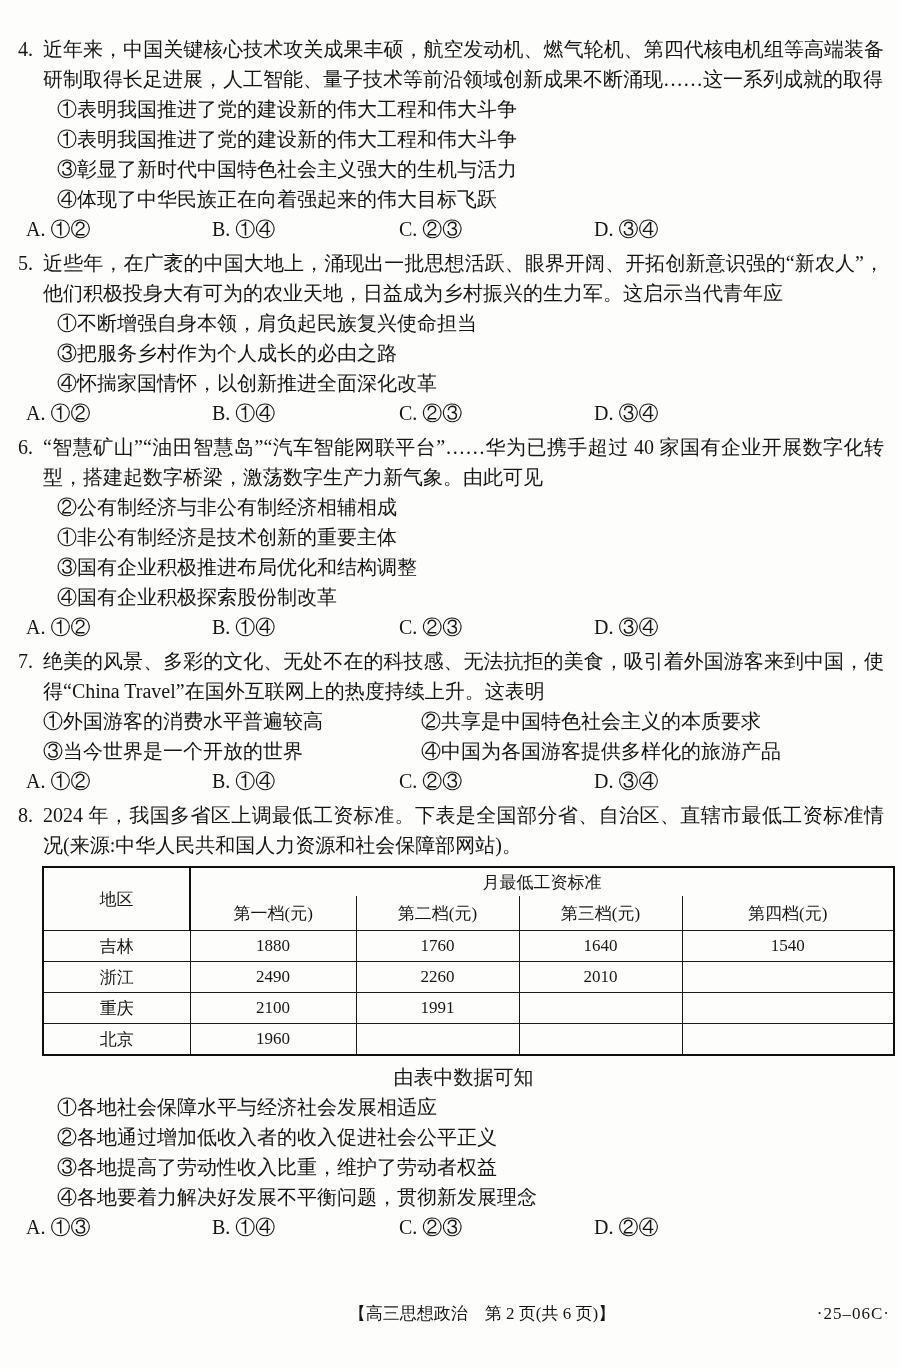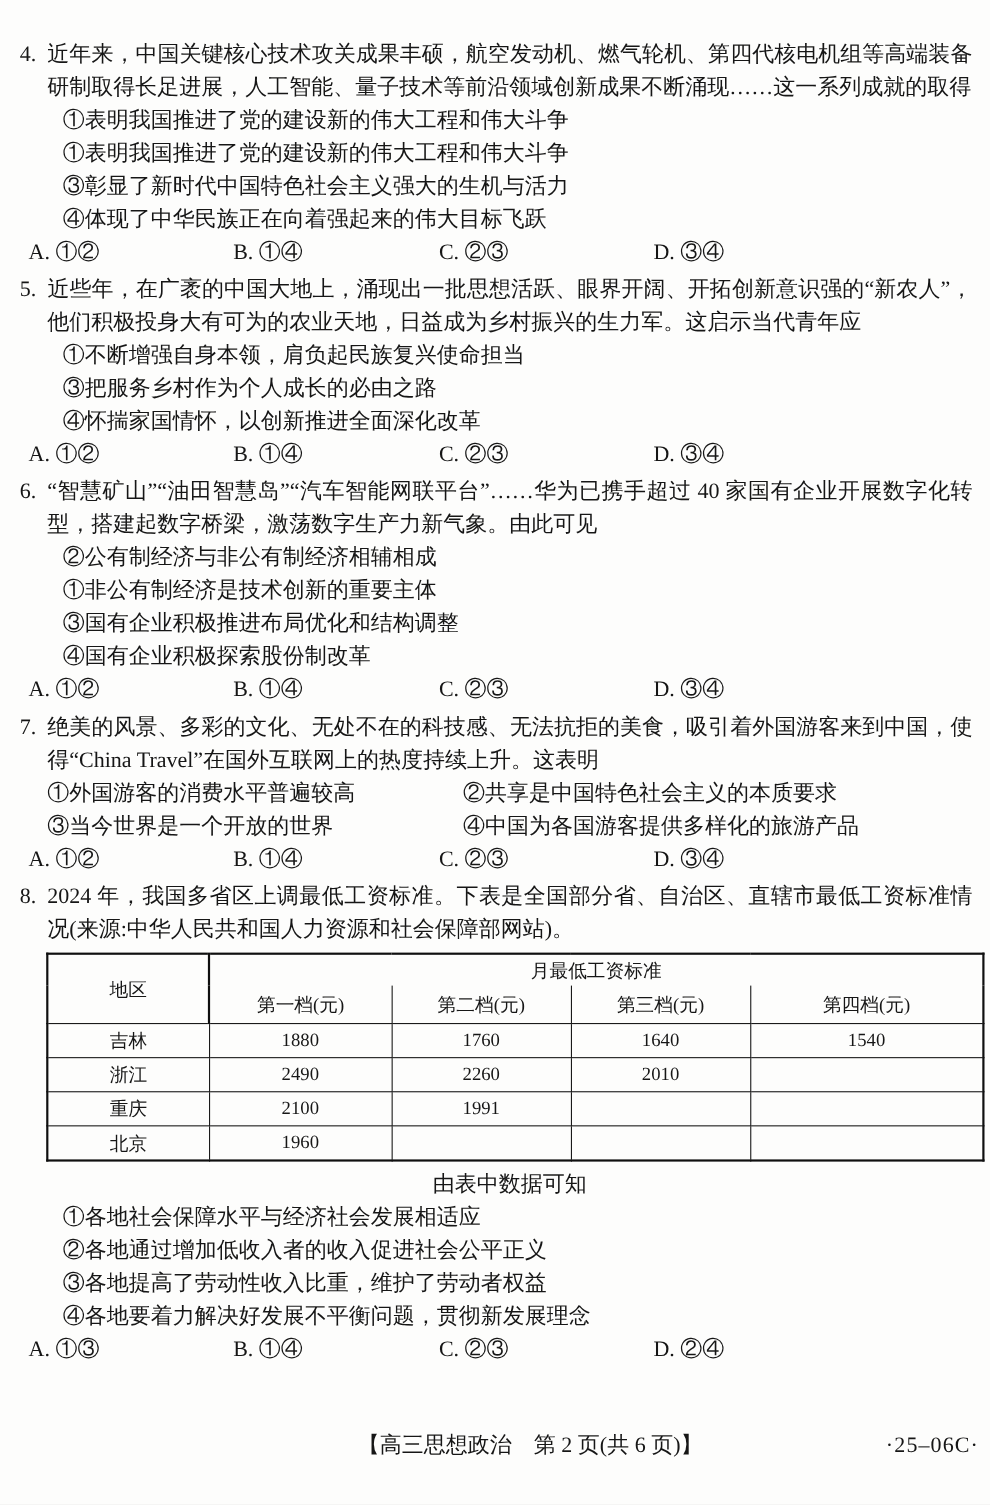--- a/index.html
+++ b/index.html
@@ -59,21 +59,21 @@
   .wage-table .tier-row th{border-top:none;}
   .wage-table .group-row th{height:28px;}
   .wage-table .tier-row th{height:34px;}
   .wage-table tbody td{height:30px;}
   .c0{width:147px;} .c1{width:166px;} .c2{width:163px;} .c3{width:163px;} .c4{width:212px;}
   
   .page-footer{
     position:absolute;
     top:1301px;left:0;width:100%;
     text-align:center;
-    font-size:20px;
+    font-size:17px;
     line-height:26px;
   }
   .footer-label{display:inline-block;transform:translateX(32px);}
   .footer-code{
     position:absolute;right:10px;top:0;
     letter-spacing:1px;
   }
 </style>
 </head>
 <body>

